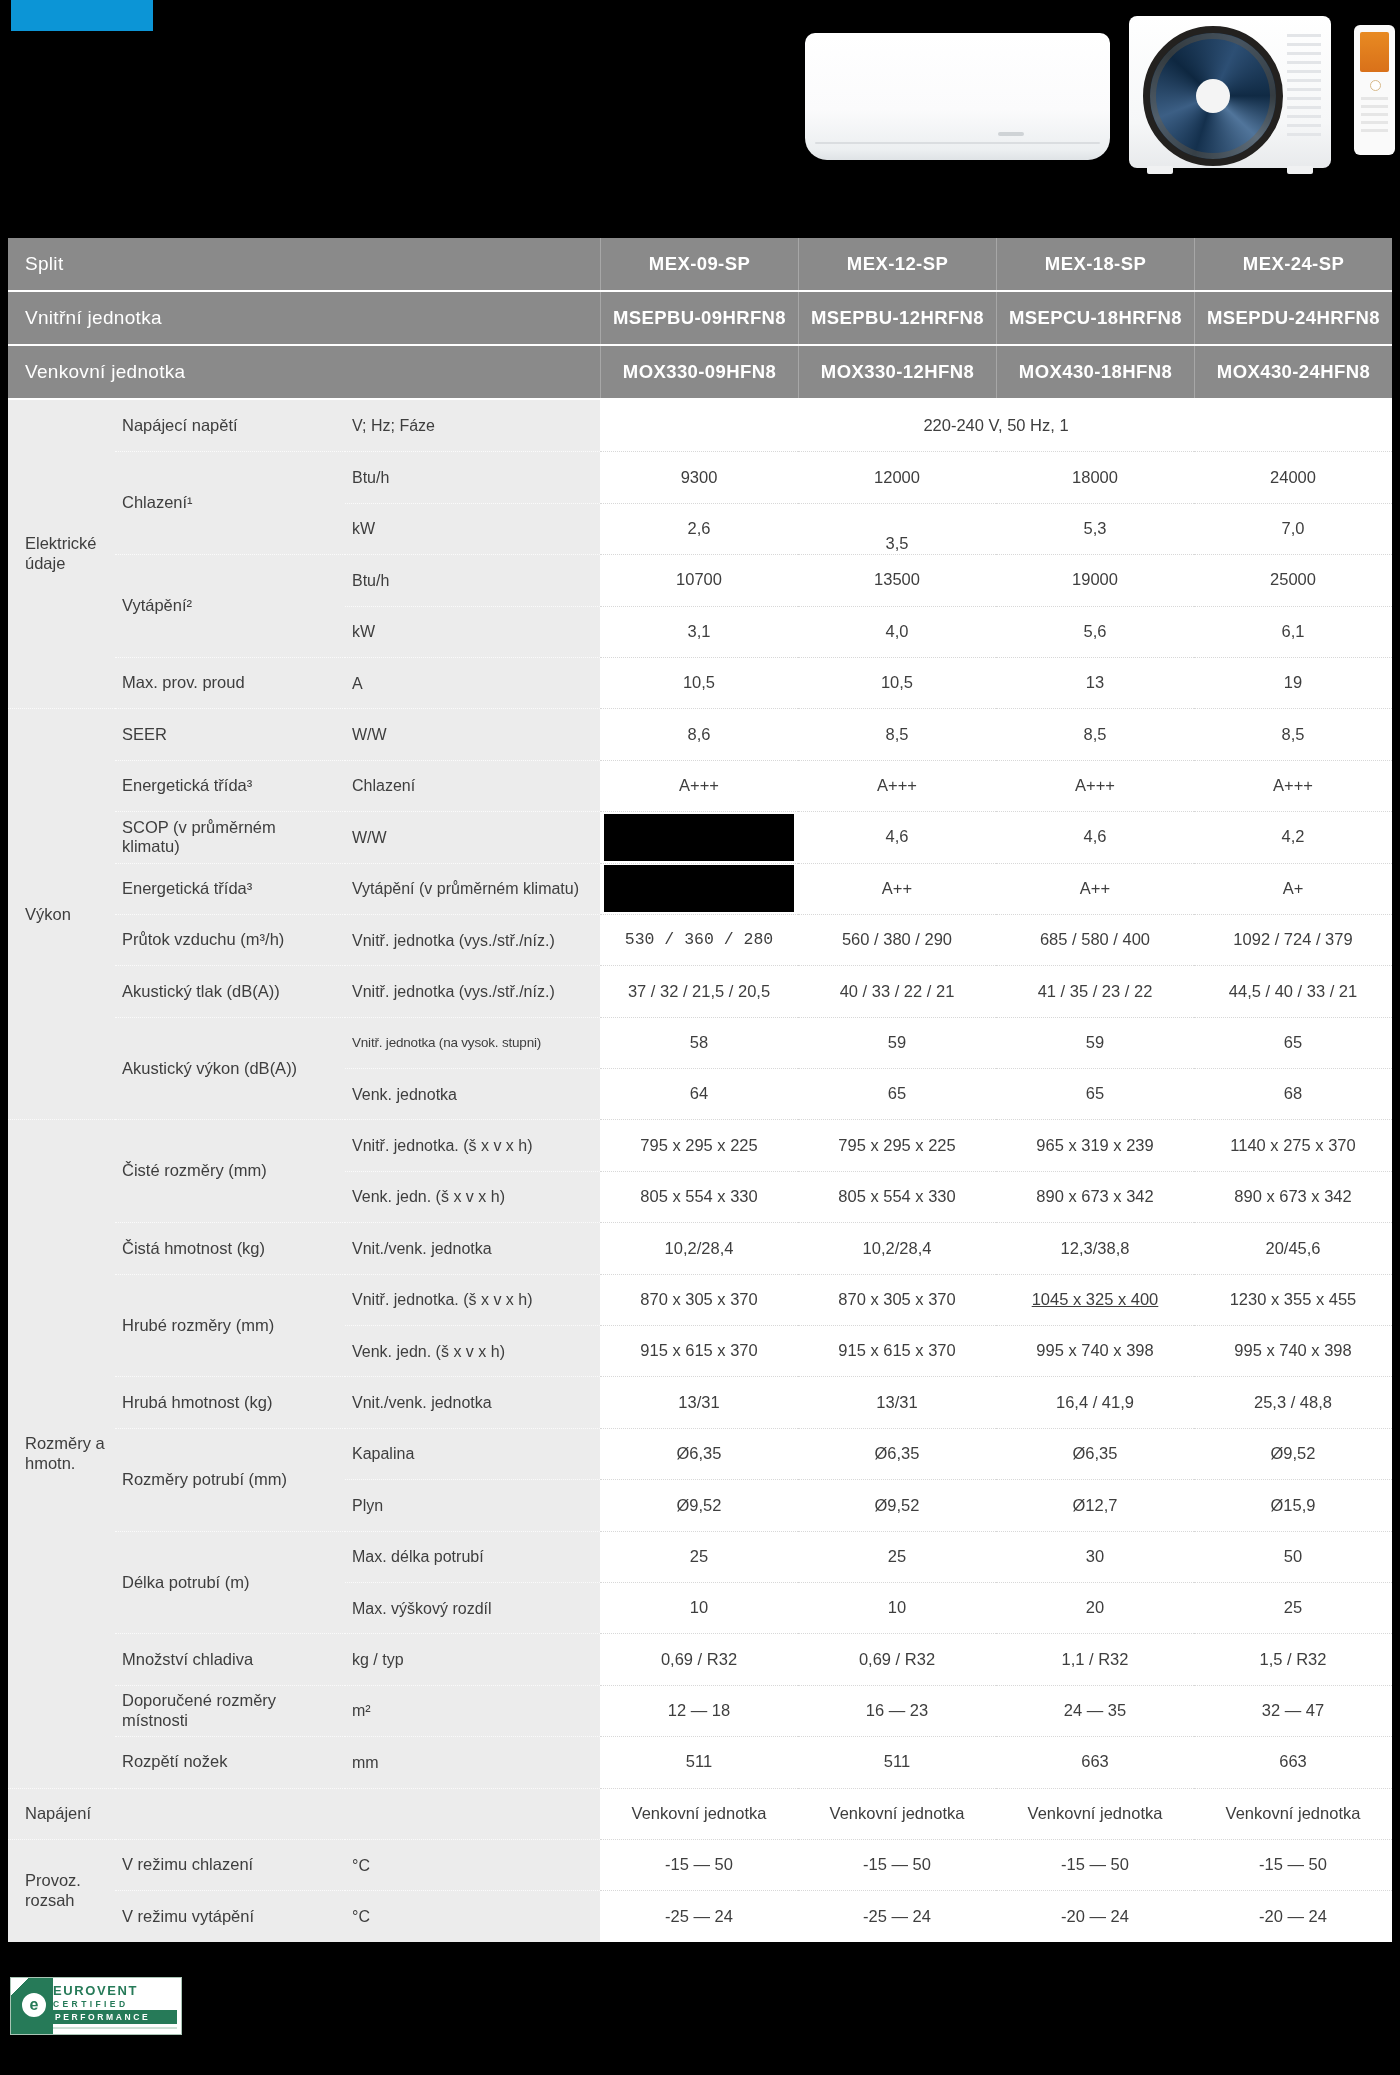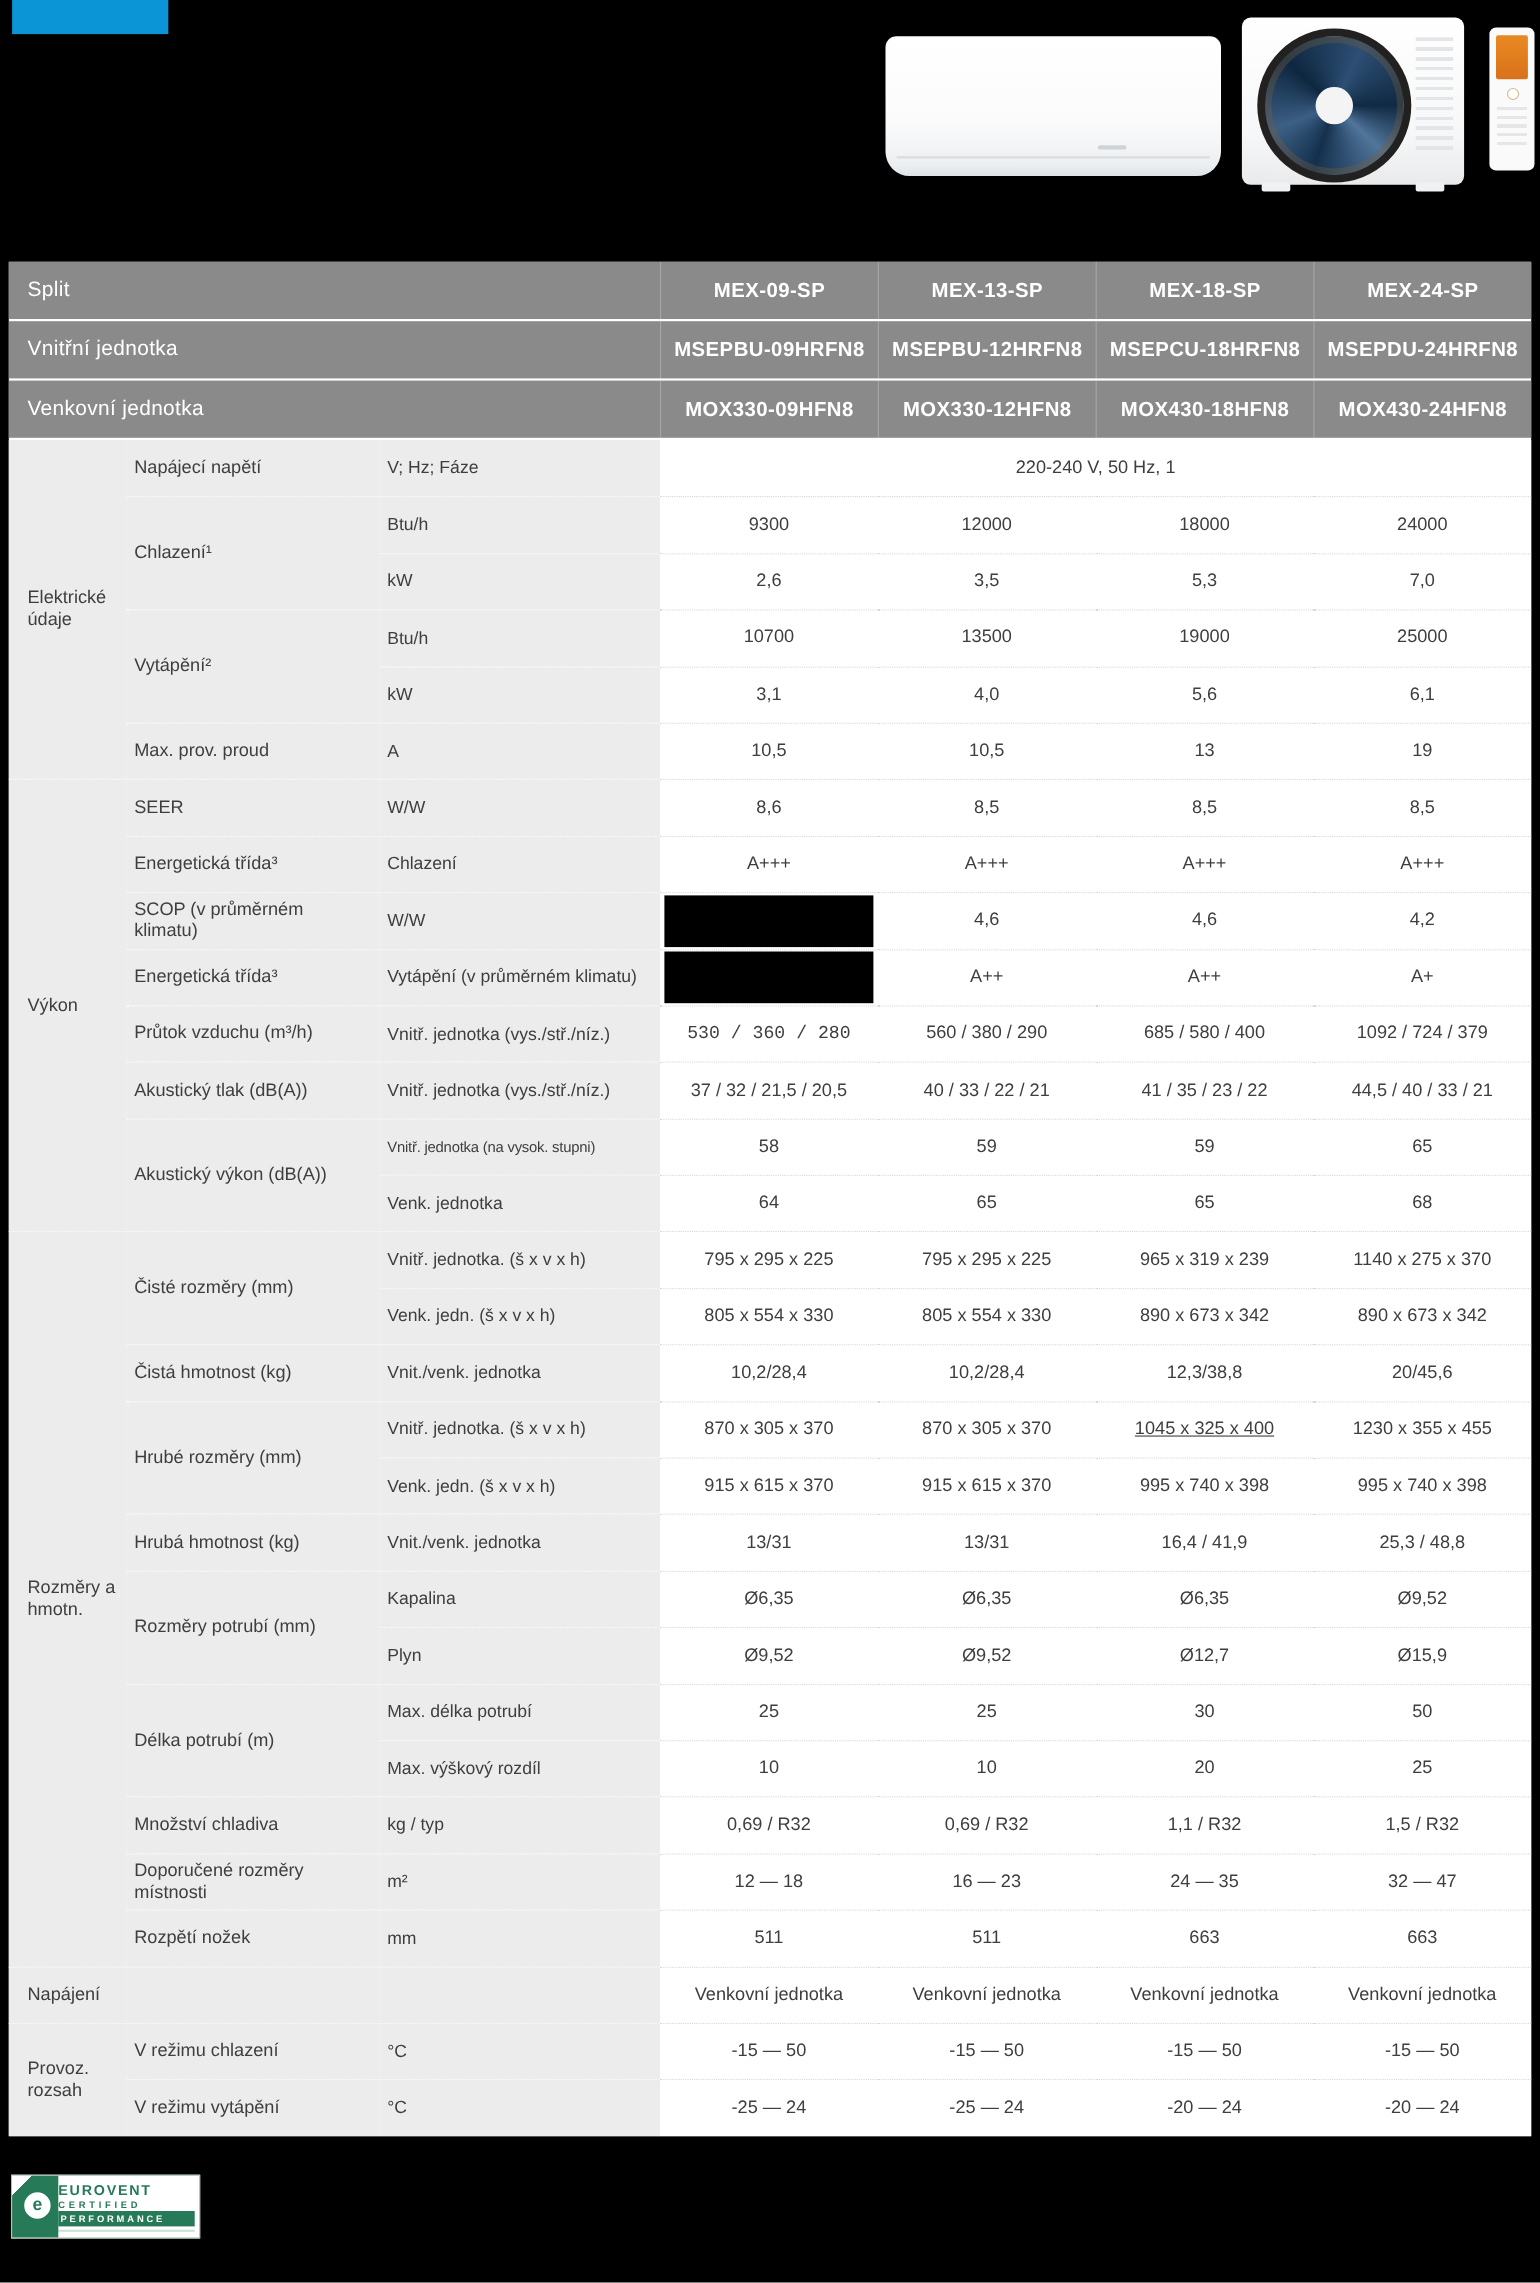--- a/index.html
+++ b/index.html
@@ -86,21 +86,21 @@
     <div class="screen"></div>
     <div class="rbtn"></div>
     <div class="keys"></div>
   </div>
 </div>
 
 <div class="table-wrap">
   <div class="hdr">
     <div class="hdr-label">Split</div>
   <div class="hdr-model">MEX-09-SP</div>
-      <div class="hdr-model">MEX-13-SP</div>
+      <div class="hdr-model">MEX-12-SP</div>
       <div class="hdr-model">MEX-18-SP</div>
       <div class="hdr-model">MEX-24-SP</div>
     </div>
   <div class="hdr">
     <div class="hdr-label">Vnitřní jednotka</div>
   <div class="hdr-model">MSEPBU-09HRFN8</div>
       <div class="hdr-model">MSEPBU-12HRFN8</div>
       <div class="hdr-model">MSEPCU-18HRFN8</div>
       <div class="hdr-model">MSEPDU-24HRFN8</div>
     </div>
@@ -141,21 +141,21 @@
       </div>
       <div class="cell c-val sv" style="grid-area: 2 / 7;">
         <span>24000</span>
       </div>
       <div class="cell c-unit sg" style="grid-area: 3 / 3;">
         <span>kW</span>
       </div>
       <div class="cell c-val sv" style="grid-area: 3 / 4;">
         <span>2,6</span>
       </div>
-      <div class="cell c-val sv" style="grid-area: 3 / 5;">
+      <div class="cell c-val sv" style="grid-area: 3 / 5; align-items: flex-end;">
         <span>3,5</span>
       </div>
       <div class="cell c-val sv" style="grid-area: 3 / 6;">
         <span>5,3</span>
       </div>
       <div class="cell c-val sv" style="grid-area: 3 / 7;">
         <span>7,0</span>
       </div>
       <div class="cell c-label sg" style="grid-area: 4 / 2 / span 2;">
         <span>Vytápění²</span>

